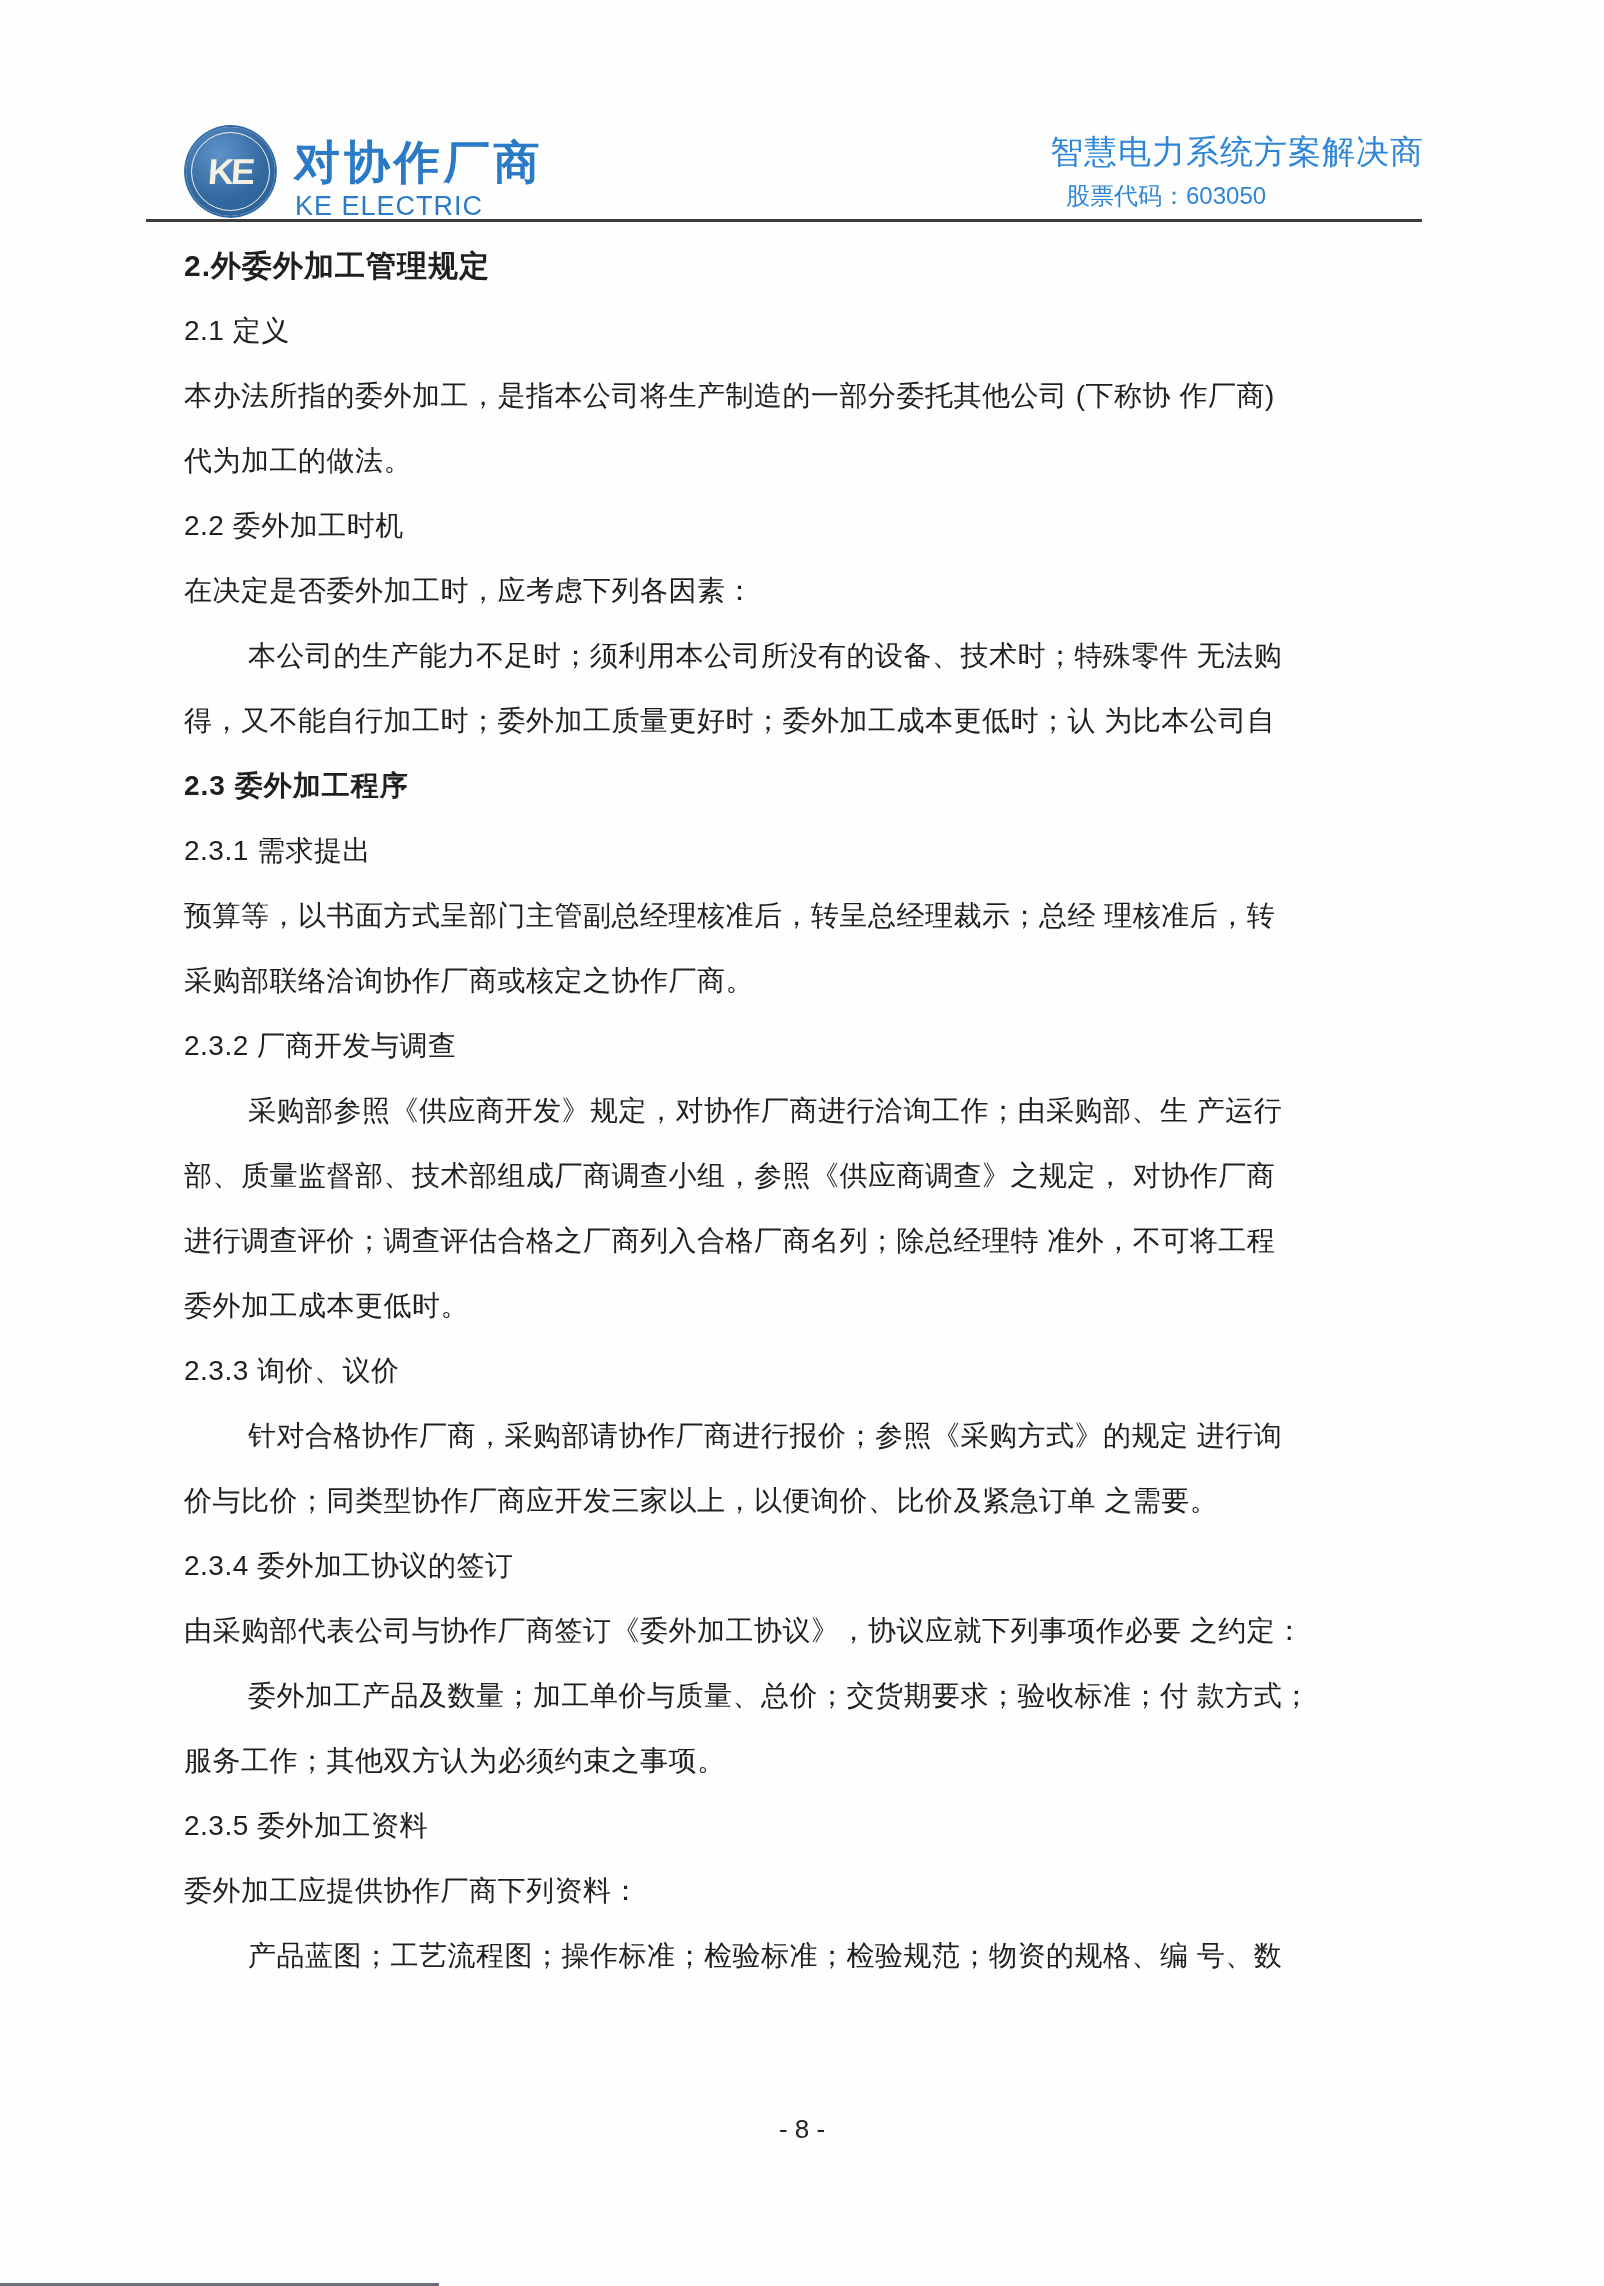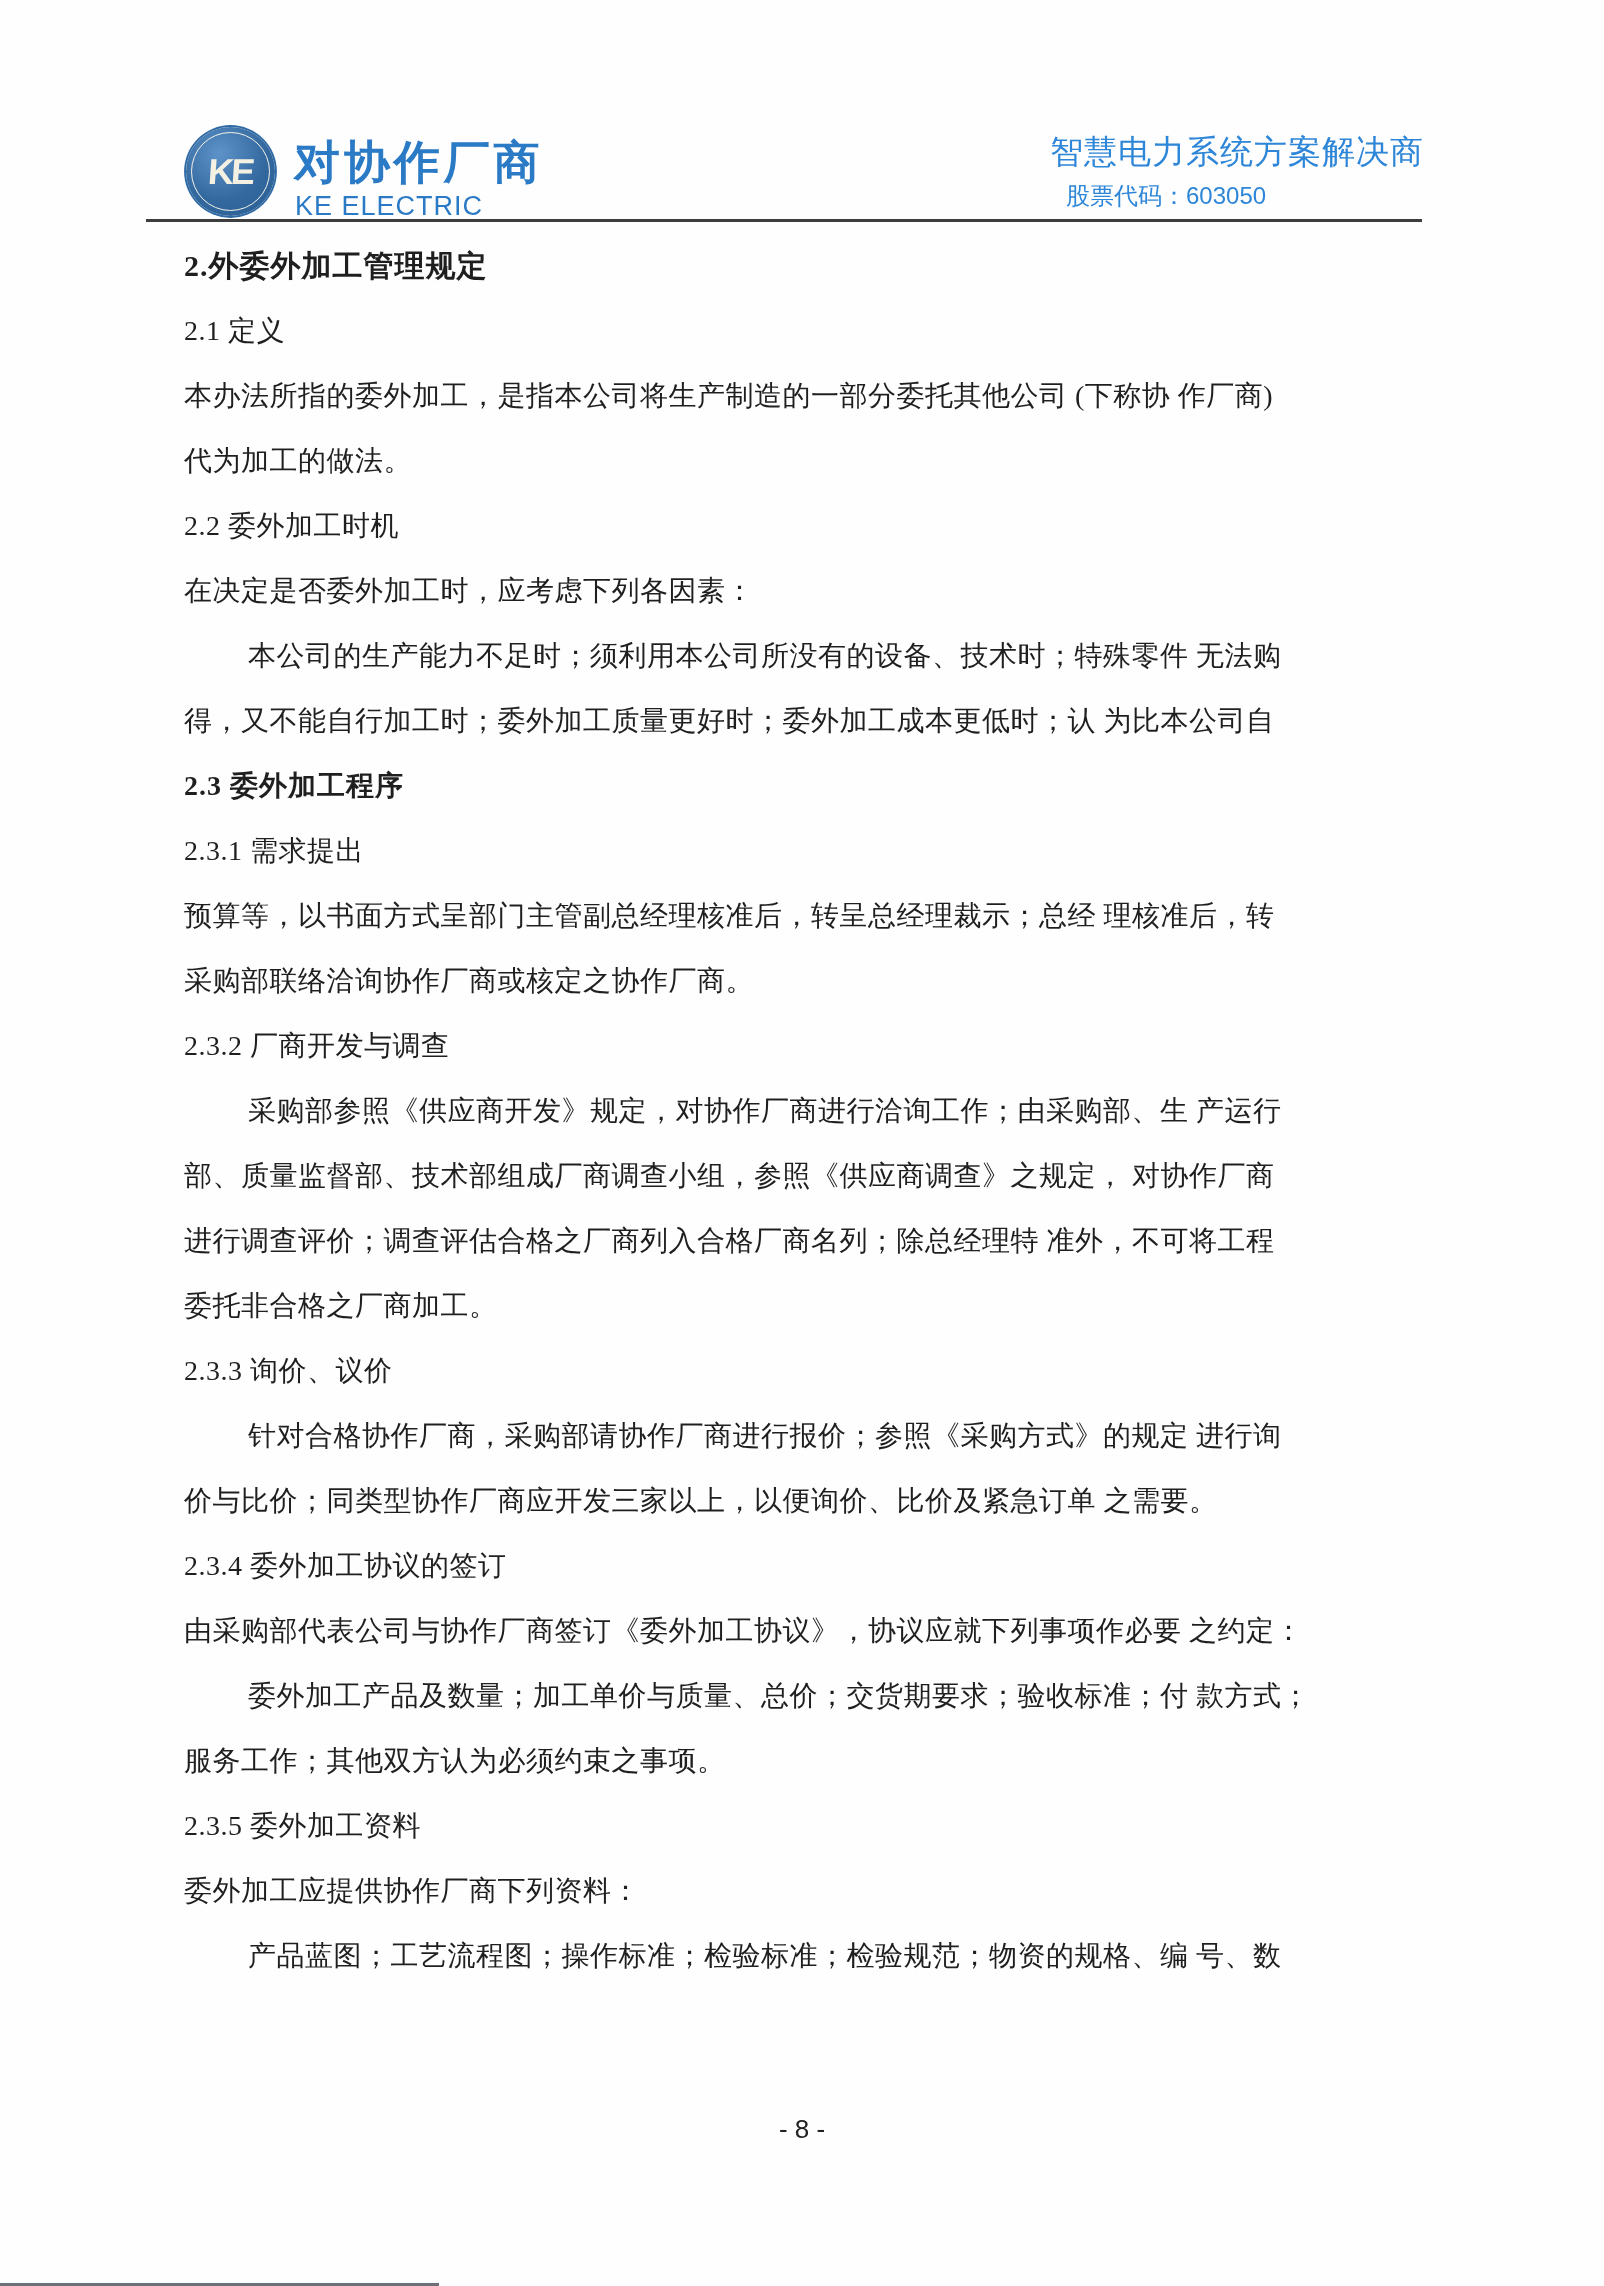--- a/index.html
+++ b/index.html
@@ -50,21 +50,21 @@
     width:1276px; height:2.9px; background:#3e3e3e;
   }
 
   
   .doc-body {
     position:absolute; left:184px; top:233px; width:1252px;
   }
   .line {
     height:65px; line-height:65px;
     font-size:28px; color:#1f1f1f;
-    white-space:nowrap; letter-spacing:0.5px;font-family:Liberation Serif, serif;
+    white-space:nowrap; letter-spacing:0.5px;
   }
   .line.h1 { font-weight:bold; font-size:30px; letter-spacing:1px; }
   .line.h2 { font-weight:bold; letter-spacing:1px; }
   .line.indent { padding-left:64px; }
 
   
   .page-number {
     position:absolute; left:0; right:0; top:2108px;
     text-align:center; font-size:26px; color:#222; line-height:43px;
   }
@@ -98,21 +98,21 @@
       <div class="line indent">本公司的生产能力不足时；须利用本公司所没有的设备、技术时；特殊零件 无法购</div>
       <div class="line">得，又不能自行加工时；委外加工质量更好时；委外加工成本更低时；认 为比本公司自</div>
       <div class="line h2">2.3 委外加工程序</div>
       <div class="line">2.3.1 需求提出</div>
       <div class="line">预算等，以书面方式呈部门主管副总经理核准后，转呈总经理裁示；总经 理核准后，转</div>
       <div class="line">采购部联络洽询协作厂商或核定之协作厂商。</div>
       <div class="line">2.3.2 厂商开发与调查</div>
       <div class="line indent">采购部参照《供应商开发》规定，对协作厂商进行洽询工作；由采购部、生 产运行</div>
       <div class="line">部、质量监督部、技术部组成厂商调查小组，参照《供应商调查》之规定， 对协作厂商</div>
       <div class="line">进行调查评价；调查评估合格之厂商列入合格厂商名列；除总经理特 准外，不可将工程</div>
-      <div class="line">委托非合格之厂商加工。</div>
+      <div class="line">委外加工成本更低时。</div>
       <div class="line">2.3.3 询价、议价</div>
       <div class="line indent">针对合格协作厂商，采购部请协作厂商进行报价；参照《采购方式》的规定 进行询</div>
       <div class="line">价与比价；同类型协作厂商应开发三家以上，以便询价、比价及紧急订单 之需要。</div>
       <div class="line">2.3.4 委外加工协议的签订</div>
       <div class="line">由采购部代表公司与协作厂商签订《委外加工协议》，协议应就下列事项作必要 之约定：</div>
       <div class="line indent">委外加工产品及数量；加工单价与质量、总价；交货期要求；验收标准；付 款方式；</div>
       <div class="line">服务工作；其他双方认为必须约束之事项。</div>
       <div class="line">2.3.5 委外加工资料</div>
       <div class="line">委外加工应提供协作厂商下列资料：</div>
       <div class="line indent">产品蓝图；工艺流程图；操作标准；检验标准；检验规范；物资的规格、编 号、数</div>

